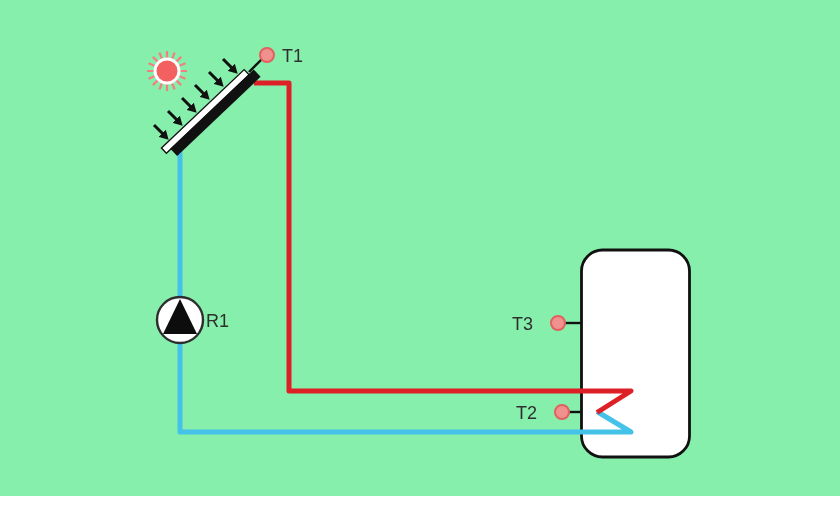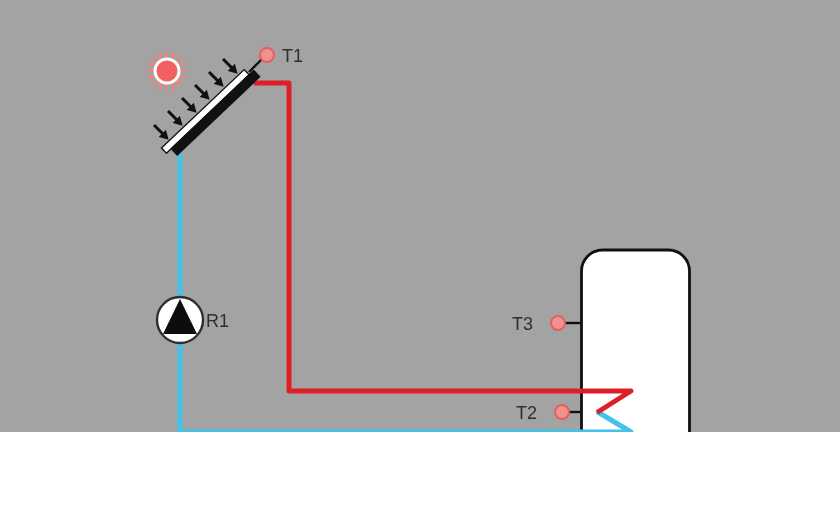--- a/index.html
+++ b/index.html
@@ -3,22 +3,22 @@
 <meta charset="utf-8">
 <style>
   html, body {
     margin: 0;
     padding: 0;
     background: #ffffff;
   }
   .canvas {
     position: relative;
     width: 840px;
-    height: 432px;
-    background: #a3a3a3;
+    height: 496px;
+    background: #86efac;
     overflow: hidden;
     font-family: "Liberation Sans", sans-serif;
   }
   svg text {
     font-family: "Liberation Sans", sans-serif;
     font-size: 18px;
   }
   .pipe {
     fill: none;
     stroke-width: 5;

